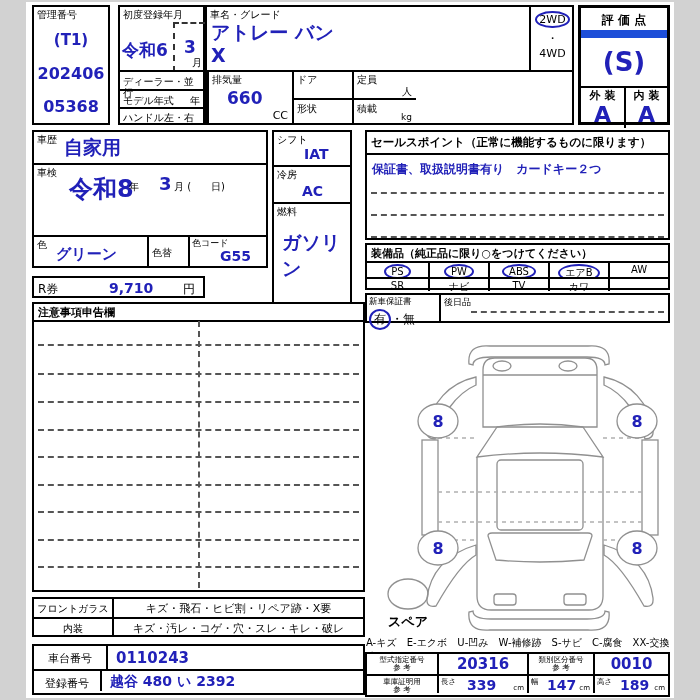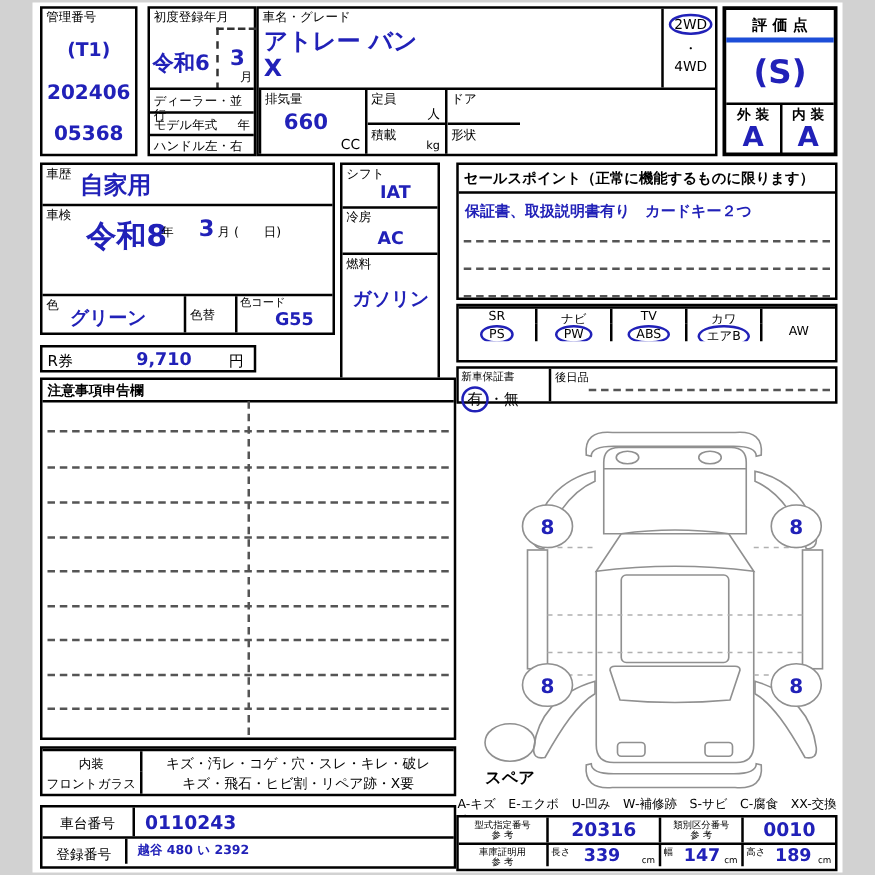--- a/index.html
+++ b/index.html
@@ -70,39 +70,39 @@
     <div class="abs ctr" style="left:0;top:24px;width:100%;font-size:11px;">・</div>
     <div class="abs ctr" style="left:0;top:40px;width:100%;font-size:11px;">4WD</div>
   </div>
 
   <div class="abs bt row" style="left:0;top:63px;width:365px;height:53px;">
     <div class="cell bl" style="width:85px;">
       <div class="lbl abs" style="left:3px;top:2px;">排気量</div>
       <div class="blue abs" style="left:18px;top:16px;font-size:17px;">660</div>
       <div class="lbl abs" style="right:4px;bottom:2px;font-size:11px;">CC</div>
     </div>
+    <div class="cell bl" style="width:60px;">
+      <div class="lbl abs" style="left:3px;top:2px;">ドア</div>
+      <div class="abs bt" style="left:0;top:26px;width:100%;height:25px;">
+        <div class="lbl abs" style="left:3px;top:3px;">形状</div>
+      </div>
+    </div>
     <div class="cell bl" style="width:64px;">
       <div class="lbl abs" style="left:3px;top:2px;">定員</div>
       <div class="lbl abs" style="right:4px;top:14px;">人</div>
       <div class="abs bt" style="left:0;top:26px;width:100%;height:25px;">
         <div class="lbl abs" style="left:3px;top:3px;">積載</div>
         <div class="lbl abs" style="right:4px;bottom:2px;font-size:9px;">kg</div>
       </div>
     </div>
-    <div class="cell bl" style="width:60px;">
-      <div class="lbl abs" style="left:3px;top:2px;">ドア</div>
-      <div class="abs bt" style="left:0;top:26px;width:100%;height:25px;">
-        <div class="lbl abs" style="left:3px;top:3px;">形状</div>
-      </div>
-    </div>
   </div>
 </div>
 
 <div class="box" style="left:578px;top:5px;width:92px;height:120px;border-width:3px;">
-  <div class="ctr" style="font-size:12px;font-weight:bold;padding-top:4px;height:18px;border-bottom:4px solid #1d4ed8;">評 価 点</div>
+  <div class="ctr" style="font-size:12px;font-weight:bold;padding-top:4px;height:18px;border-bottom:8px solid #1d4ed8;">評 価 点</div>
   <div class="blue ctr" style="font-size:26px;height:48px;line-height:48px;">(S)</div>
   <div class="row" style="border-top:2px solid #000;height:42px;">
     <div class="cell ctr" style="width:43px;">
       <div style="font-size:11px;font-weight:bold;">外 装</div>
       <div class="blue" style="font-size:22px;line-height:24px;">A</div>
     </div>
     <div class="cell ctr bl" style="width:43px;">
       <div style="font-size:11px;font-weight:bold;">内 装</div>
       <div class="blue" style="font-size:22px;line-height:24px;">A</div>
     </div>
@@ -140,46 +140,47 @@
   <div class="abs" style="left:0;top:0;width:76px;height:33px;">
     <span class="lbl abs" style="left:3px;top:2px;">シフト</span>
     <span class="blue abs" style="left:30px;top:14px;font-size:14px;">IAT</span>
   </div>
   <div class="abs bt" style="left:0;top:33px;width:76px;height:37px;">
     <span class="lbl abs" style="left:3px;top:2px;">冷房</span>
     <span class="blue abs" style="left:28px;top:16px;font-size:14px;">AC</span>
   </div>
   <div class="abs bt" style="left:0;top:70px;width:76px;height:64px;">
     <span class="lbl abs" style="left:3px;top:2px;">燃料</span>
-    <span class="blue abs" style="left:8px;top:26px;font-size:15px;">ガソリン</span>
+    <span class="blue abs" style="left:8px;top:26px;font-size:19px;">ガソリン</span>
   </div>
 </div>
 
 <div class="box" style="left:365px;top:130px;width:305px;height:110px;">
   <div style="font-size:11.5px;font-weight:bold;padding:3px 4px;border-bottom:2px solid #000;height:15px;">セールスポイント（正常に機能するものに限ります）</div>
   <div class="blue" style="font-size:12px;padding:6px 5px 0 5px;">保証書、取扱説明書有り　カードキー２つ</div>
   <div class="dash-h" style="top:60px;"></div>
   <div class="dash-h" style="top:82px;"></div>
   <div class="dash-h" style="top:104px;"></div>
 </div>
 
 <div class="box" style="left:365px;top:243px;width:305px;height:47px;">
+  <div style="font-size:11px;font-weight:bold;padding:1px 4px;border-bottom:2px solid #000;height:14px;">装備品（純正品に限り○をつけてください）</div>
+  <div class="row" style="height:14px;">
+    <div class="cell ctr" style="width:61px;font-size:10px;padding-top:1px;"><span class="circled">PS</span></div>
+    <div class="cell ctr bl" style="width:60px;font-size:10px;padding-top:1px;"><span class="circled">PW</span></div>
+    <div class="cell ctr bl" style="width:60px;font-size:10px;padding-top:1px;"><span class="circled">ABS</span></div>
+    <div class="cell ctr bl" style="width:60px;font-size:10px;padding-top:1px;"><span class="circled">エアB</span></div>
+    <div class="cell ctr bl" style="width:60px;font-size:10px;padding-top:1px;"><span>AW</span></div>
+  </div>
   <div class="row bt" style="height:14px;">
     <div class="cell ctr" style="width:61px;font-size:10px;padding-top:1px;"><span>SR</span></div>
     <div class="cell ctr bl" style="width:60px;font-size:10px;padding-top:1px;"><span>ナビ</span></div>
     <div class="cell ctr bl" style="width:60px;font-size:10px;padding-top:1px;"><span>TV</span></div>
     <div class="cell ctr bl" style="width:60px;font-size:10px;padding-top:1px;"><span>カワ</span></div>
     <div class="cell ctr bl" style="width:60px;font-size:10px;padding-top:1px;"><span></span></div>
-  </div>
-  <div class="row" style="height:14px;">
-    <div class="cell ctr" style="width:61px;font-size:10px;padding-top:1px;"><span class="circled">PS</span></div>
-    <div class="cell ctr bl" style="width:60px;font-size:10px;padding-top:1px;"><span class="circled">PW</span></div>
-    <div class="cell ctr bl" style="width:60px;font-size:10px;padding-top:1px;"><span class="circled">ABS</span></div>
-    <div class="cell ctr bl" style="width:60px;font-size:10px;padding-top:1px;"><span class="circled">エアB</span></div>
-    <div class="cell ctr bl" style="width:60px;font-size:10px;padding-top:1px;"><span>AW</span></div>
   </div>
 </div>
 
 <div class="box" style="left:365px;top:293px;width:305px;height:30px;">
   <div class="abs" style="left:0;top:0;width:72px;height:26px;">
     <div style="font-size:8.5px;padding:1px 2px;">新車保証書</div>
     <div style="font-size:12px;padding-left:2px;">
       <span class="circled" style="padding:0 3px;color:#000;">有</span><span>・</span><span>無</span>
     </div>
   </div>
@@ -203,38 +204,38 @@
   <div class="dash-h" style="top:97px;"></div>
   <div class="dash-h" style="top:125px;"></div>
   <div class="dash-h" style="top:152px;"></div>
   <div class="dash-h" style="top:180px;"></div>
   <div class="dash-h" style="top:207px;"></div>
   <div class="dash-h" style="top:235px;"></div>
   <div class="dash-h" style="top:262px;"></div>
 </div>
 
 <div class="box" style="left:32px;top:597px;width:333px;height:40px;">
+  <div class="row" style="height:18px;">
+    <div class="cell ctr" style="width:78px;font-size:10px;padding-top:3px;">フロントガラス</div>
+    <div class="cell ctr bl" style="width:251px;font-size:11px;padding-top:2px;">キズ・飛石・ヒビ割・リペア跡・X要</div>
+  </div>
   <div class="row bt" style="height:18px;">
     <div class="cell ctr" style="width:78px;font-size:10px;padding-top:3px;">内装</div>
     <div class="cell ctr bl" style="width:251px;font-size:11px;padding-top:2px;">キズ・汚レ・コゲ・穴・スレ・キレ・破レ</div>
-  </div>
-  <div class="row" style="height:18px;">
-    <div class="cell ctr" style="width:78px;font-size:10px;padding-top:3px;">フロントガラス</div>
-    <div class="cell ctr bl" style="width:251px;font-size:11px;padding-top:2px;">キズ・飛石・ヒビ割・リペア跡・X要</div>
   </div>
 </div>
 
 <div class="box" style="left:32px;top:644px;width:333px;height:51px;">
   <div class="row" style="height:23px;">
     <div class="cell ctr" style="width:72px;font-size:11px;padding-top:5px;">車台番号</div>
     <div class="cell bl blue" style="width:257px;font-size:15px;padding:3px 0 0 8px;">0110243</div>
   </div>
   <div class="row bt" style="height:22px;">
     <div class="cell ctr" style="width:72px;font-size:11px;padding-top:5px;">登録番号</div>
-    <div class="cell bl blue" style="width:286px;font-size:10px;padding:2px 0 0 8px;">越谷 480 い 2392</div>
+    <div class="cell bl blue" style="width:286px;font-size:14px;padding:2px 0 0 8px;">越谷 480 い 2392</div>
   </div>
 </div>
 
 <div class="abs" style="left:363px;top:300px;width:307px;height:334px;">
   <svg width="307" height="334" viewBox="0 0 307 334">
     <g fill="none" stroke="#909090" stroke-width="1.3">
 
       <path d="M106,64 Q104,44 127,46 L225,46 Q248,44 246,64 L242,65 Q242,57 224,57 L128,57 Q110,57 110,65 Z"></path>
 
       <path d="M120,127 V70 Q120,58 132,58 H222 Q234,58 234,70 V127 Z"></path>

